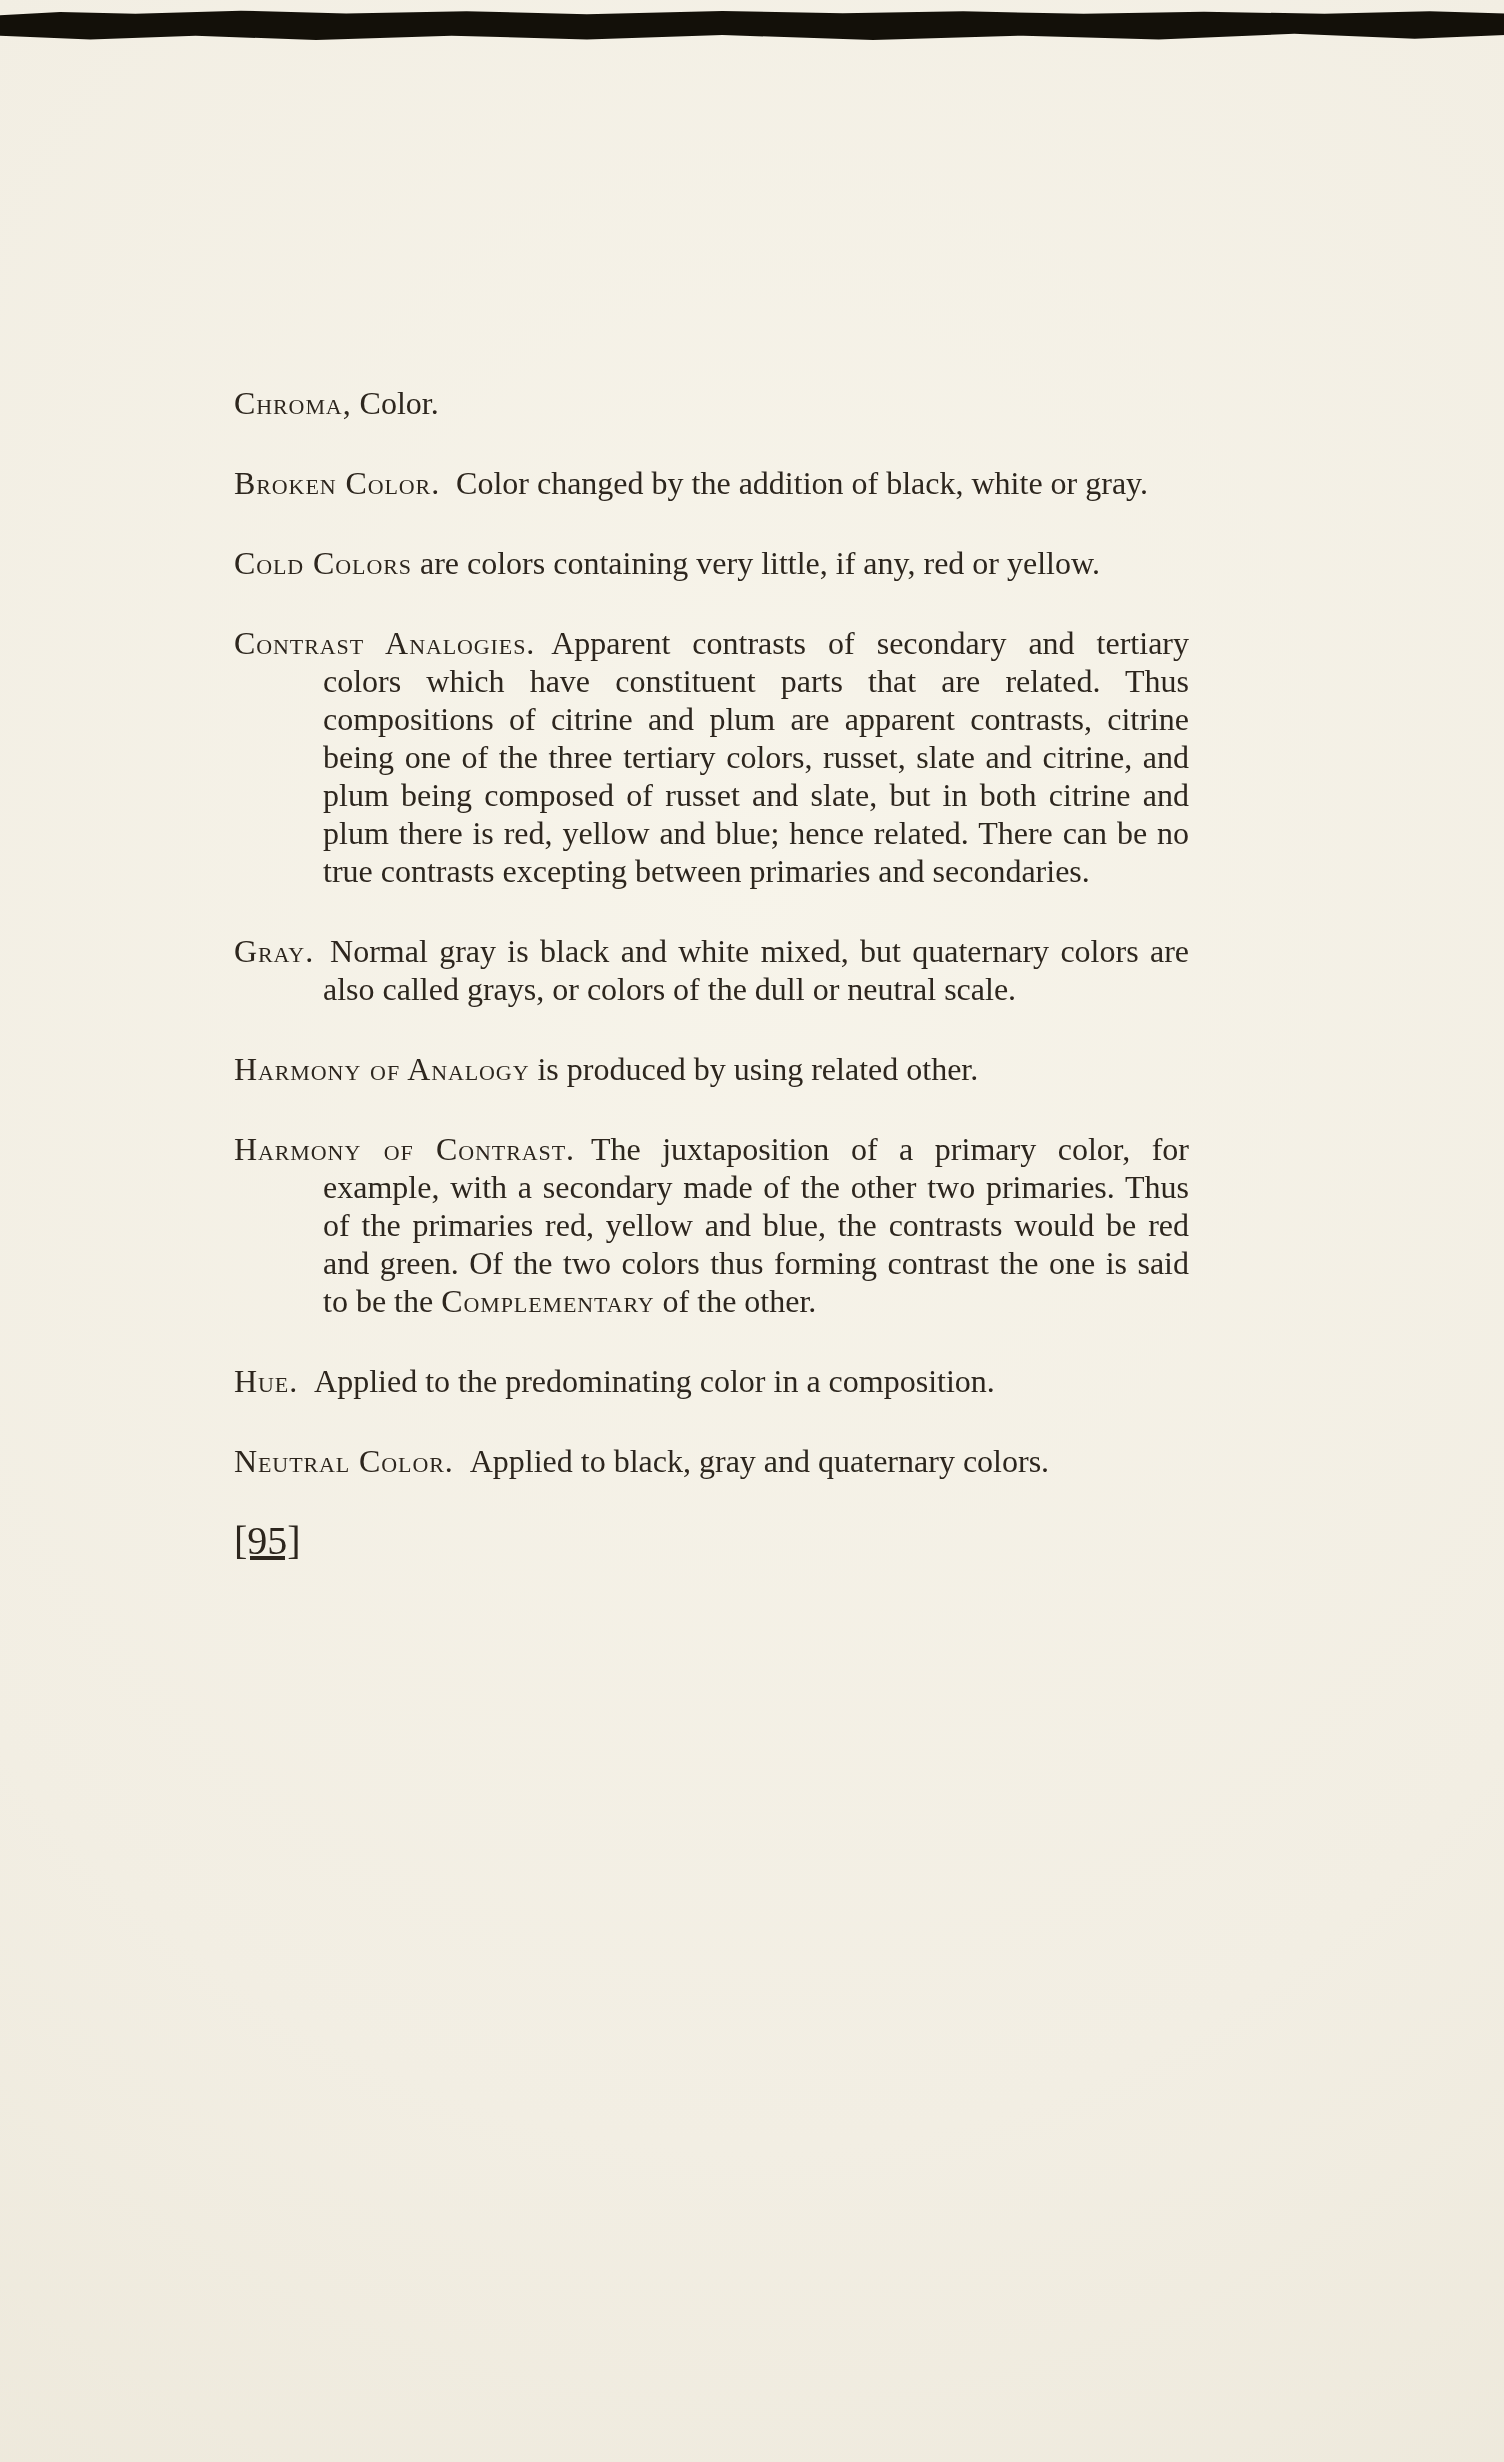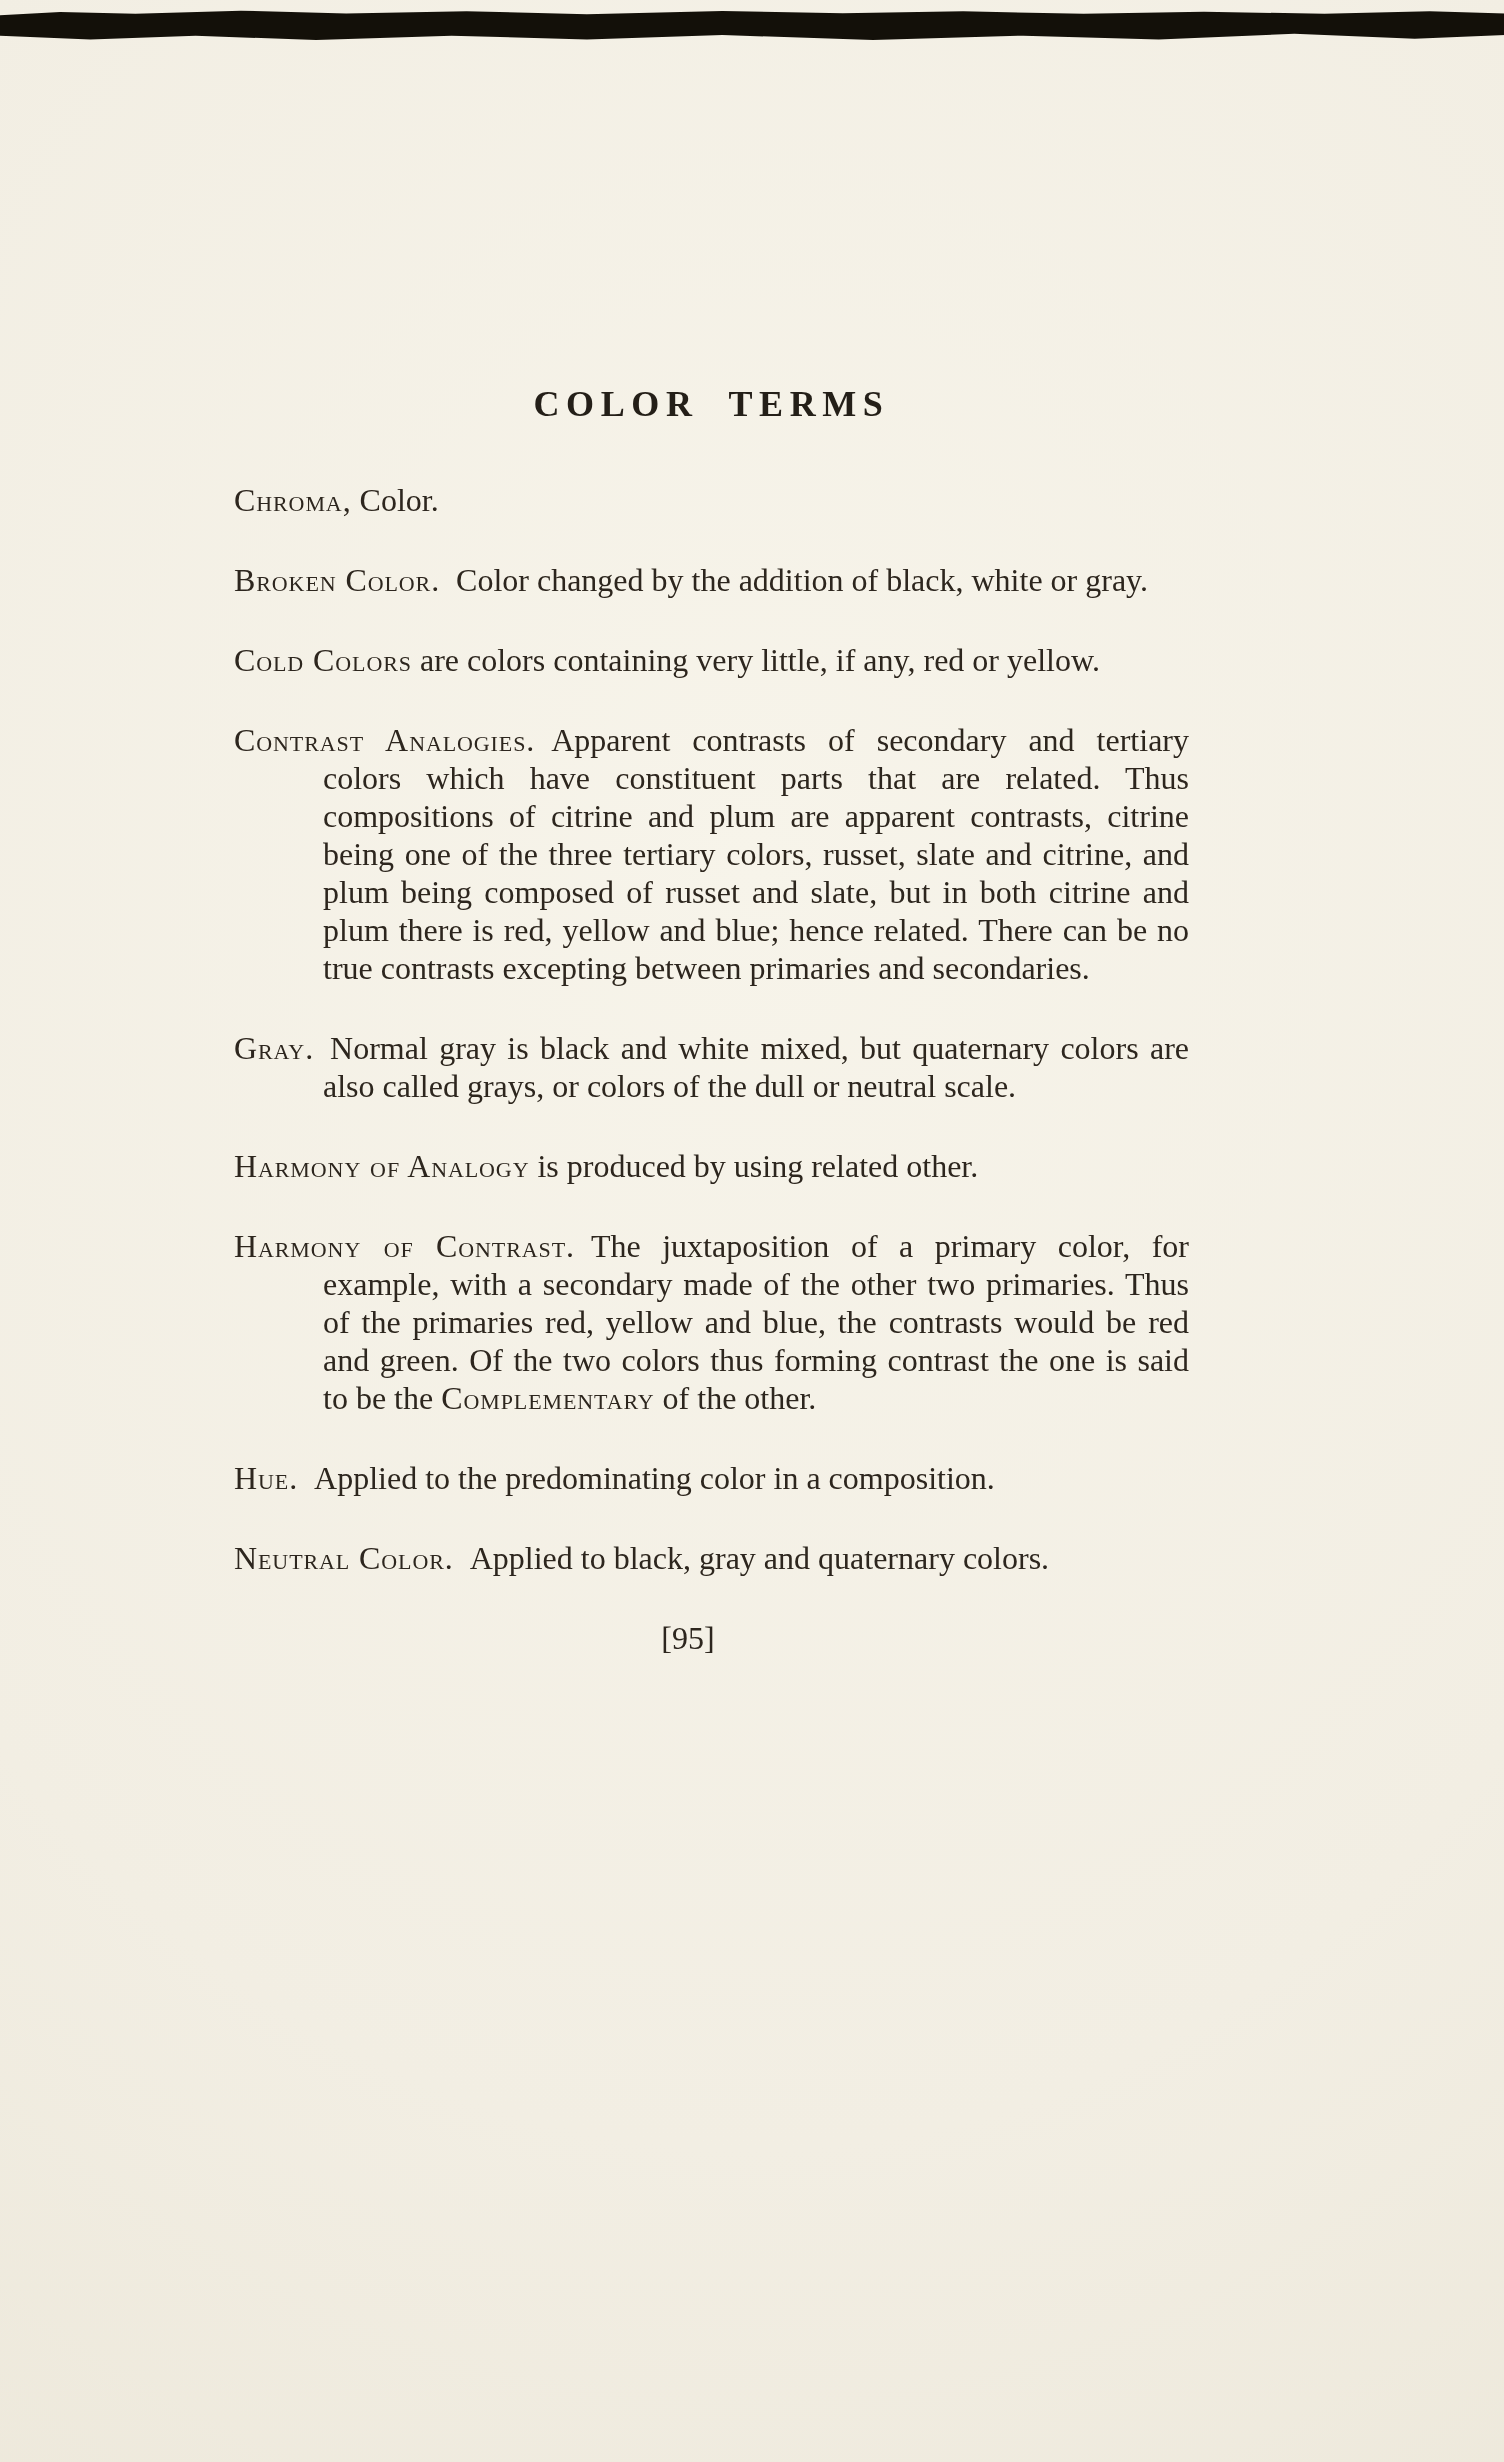--- a/index.html
+++ b/index.html
@@ -61,38 +61,38 @@
     margin-bottom: 42px;
     color: #2d261e;
   }
 
   .sc {
     font-variant: small-caps;
     letter-spacing: 0.9px;
   }
 
   .page-number {
-    font-size: 32px;
+    font-size: 40px;
     line-height: 38px;
-    text-align: center;
+    text-align: left;
     padding-right: 47px;
     margin-top: 3.8px;
     color: #2d261e;
+    text-decoration: underline;
   }
 </style>
 </head>
 <body>
 
 <div class="page">
 
   <div class="scan-strip"></div>
 
   <div class="text-block">
 
-    <h1 class="title">COLOR TERMS</h1>
 
     <div id="entries">
         <p class="entry"><span class="sc">Chroma,</span><span> Color.</span></p>
         <p class="entry"><span class="sc">Broken Color.</span><span> Color changed by the addition of black, white or gray.</span></p>
         <p class="entry"><span class="sc">Cold Colors</span><span> are colors containing very little, if any, red or yellow.</span></p>
         <p class="entry"><span class="sc">Contrast Analogies.</span><span> Apparent contrasts of secondary and tertiary colors which have constituent parts that are related. Thus compositions of citrine and plum are apparent contrasts, citrine being one of the three tertiary colors, russet, slate and citrine, and plum being composed of russet and slate, but in both citrine and plum there is red, yellow and blue; hence related. There can be no true contrasts excepting between primaries and secondaries.</span></p>
         <p class="entry"><span class="sc">Gray.</span><span> Normal gray is black and white mixed, but quaternary colors are also called grays, or colors of the dull or neutral scale.</span></p>
         <p class="entry"><span class="sc">Harmony of Analogy</span><span> is produced by using related other.</span></p>
         <p class="entry"><span class="sc">Harmony of Contrast.</span><span> The juxtaposition of a primary color, for example, with a secondary made of the other two primaries. Thus of the primaries red, yellow and blue, the contrasts would be red and green. Of the two colors thus forming contrast the one is said to be the </span><span class="sc">Complementary</span><span> of the other.</span></p>
         <p class="entry"><span class="sc">Hue.</span><span> Applied to the predominating color in a composition.</span></p>

